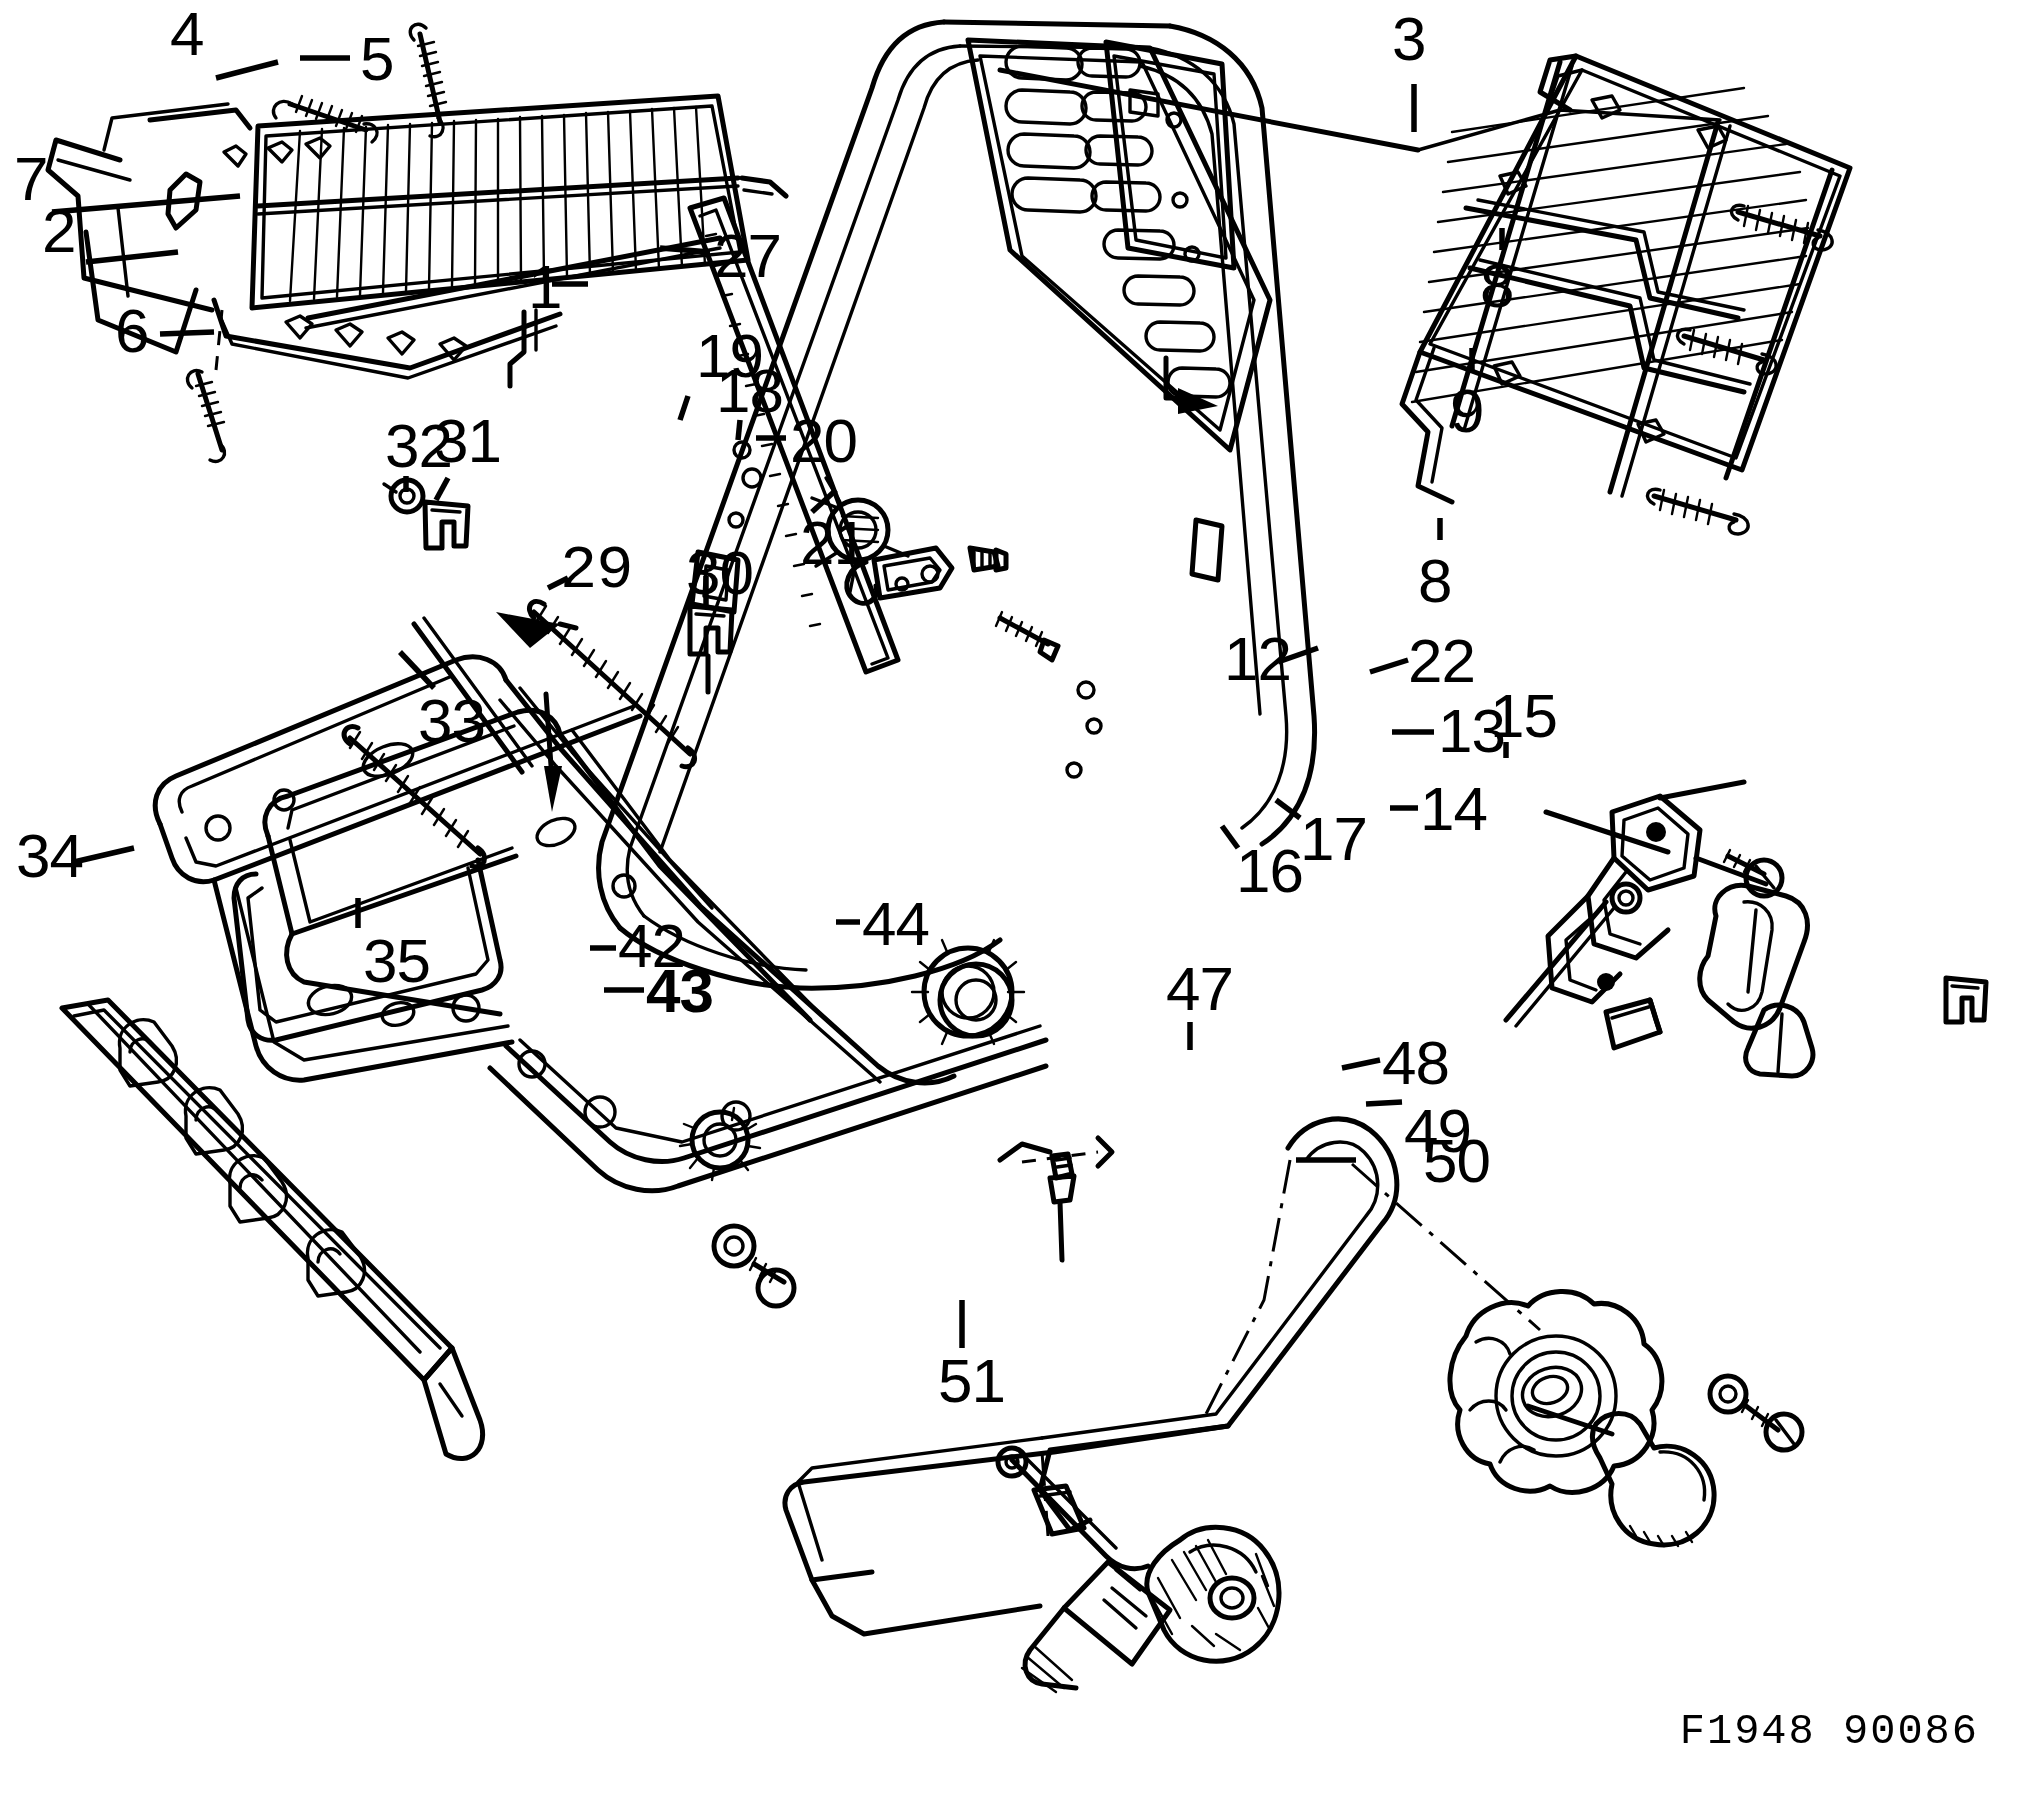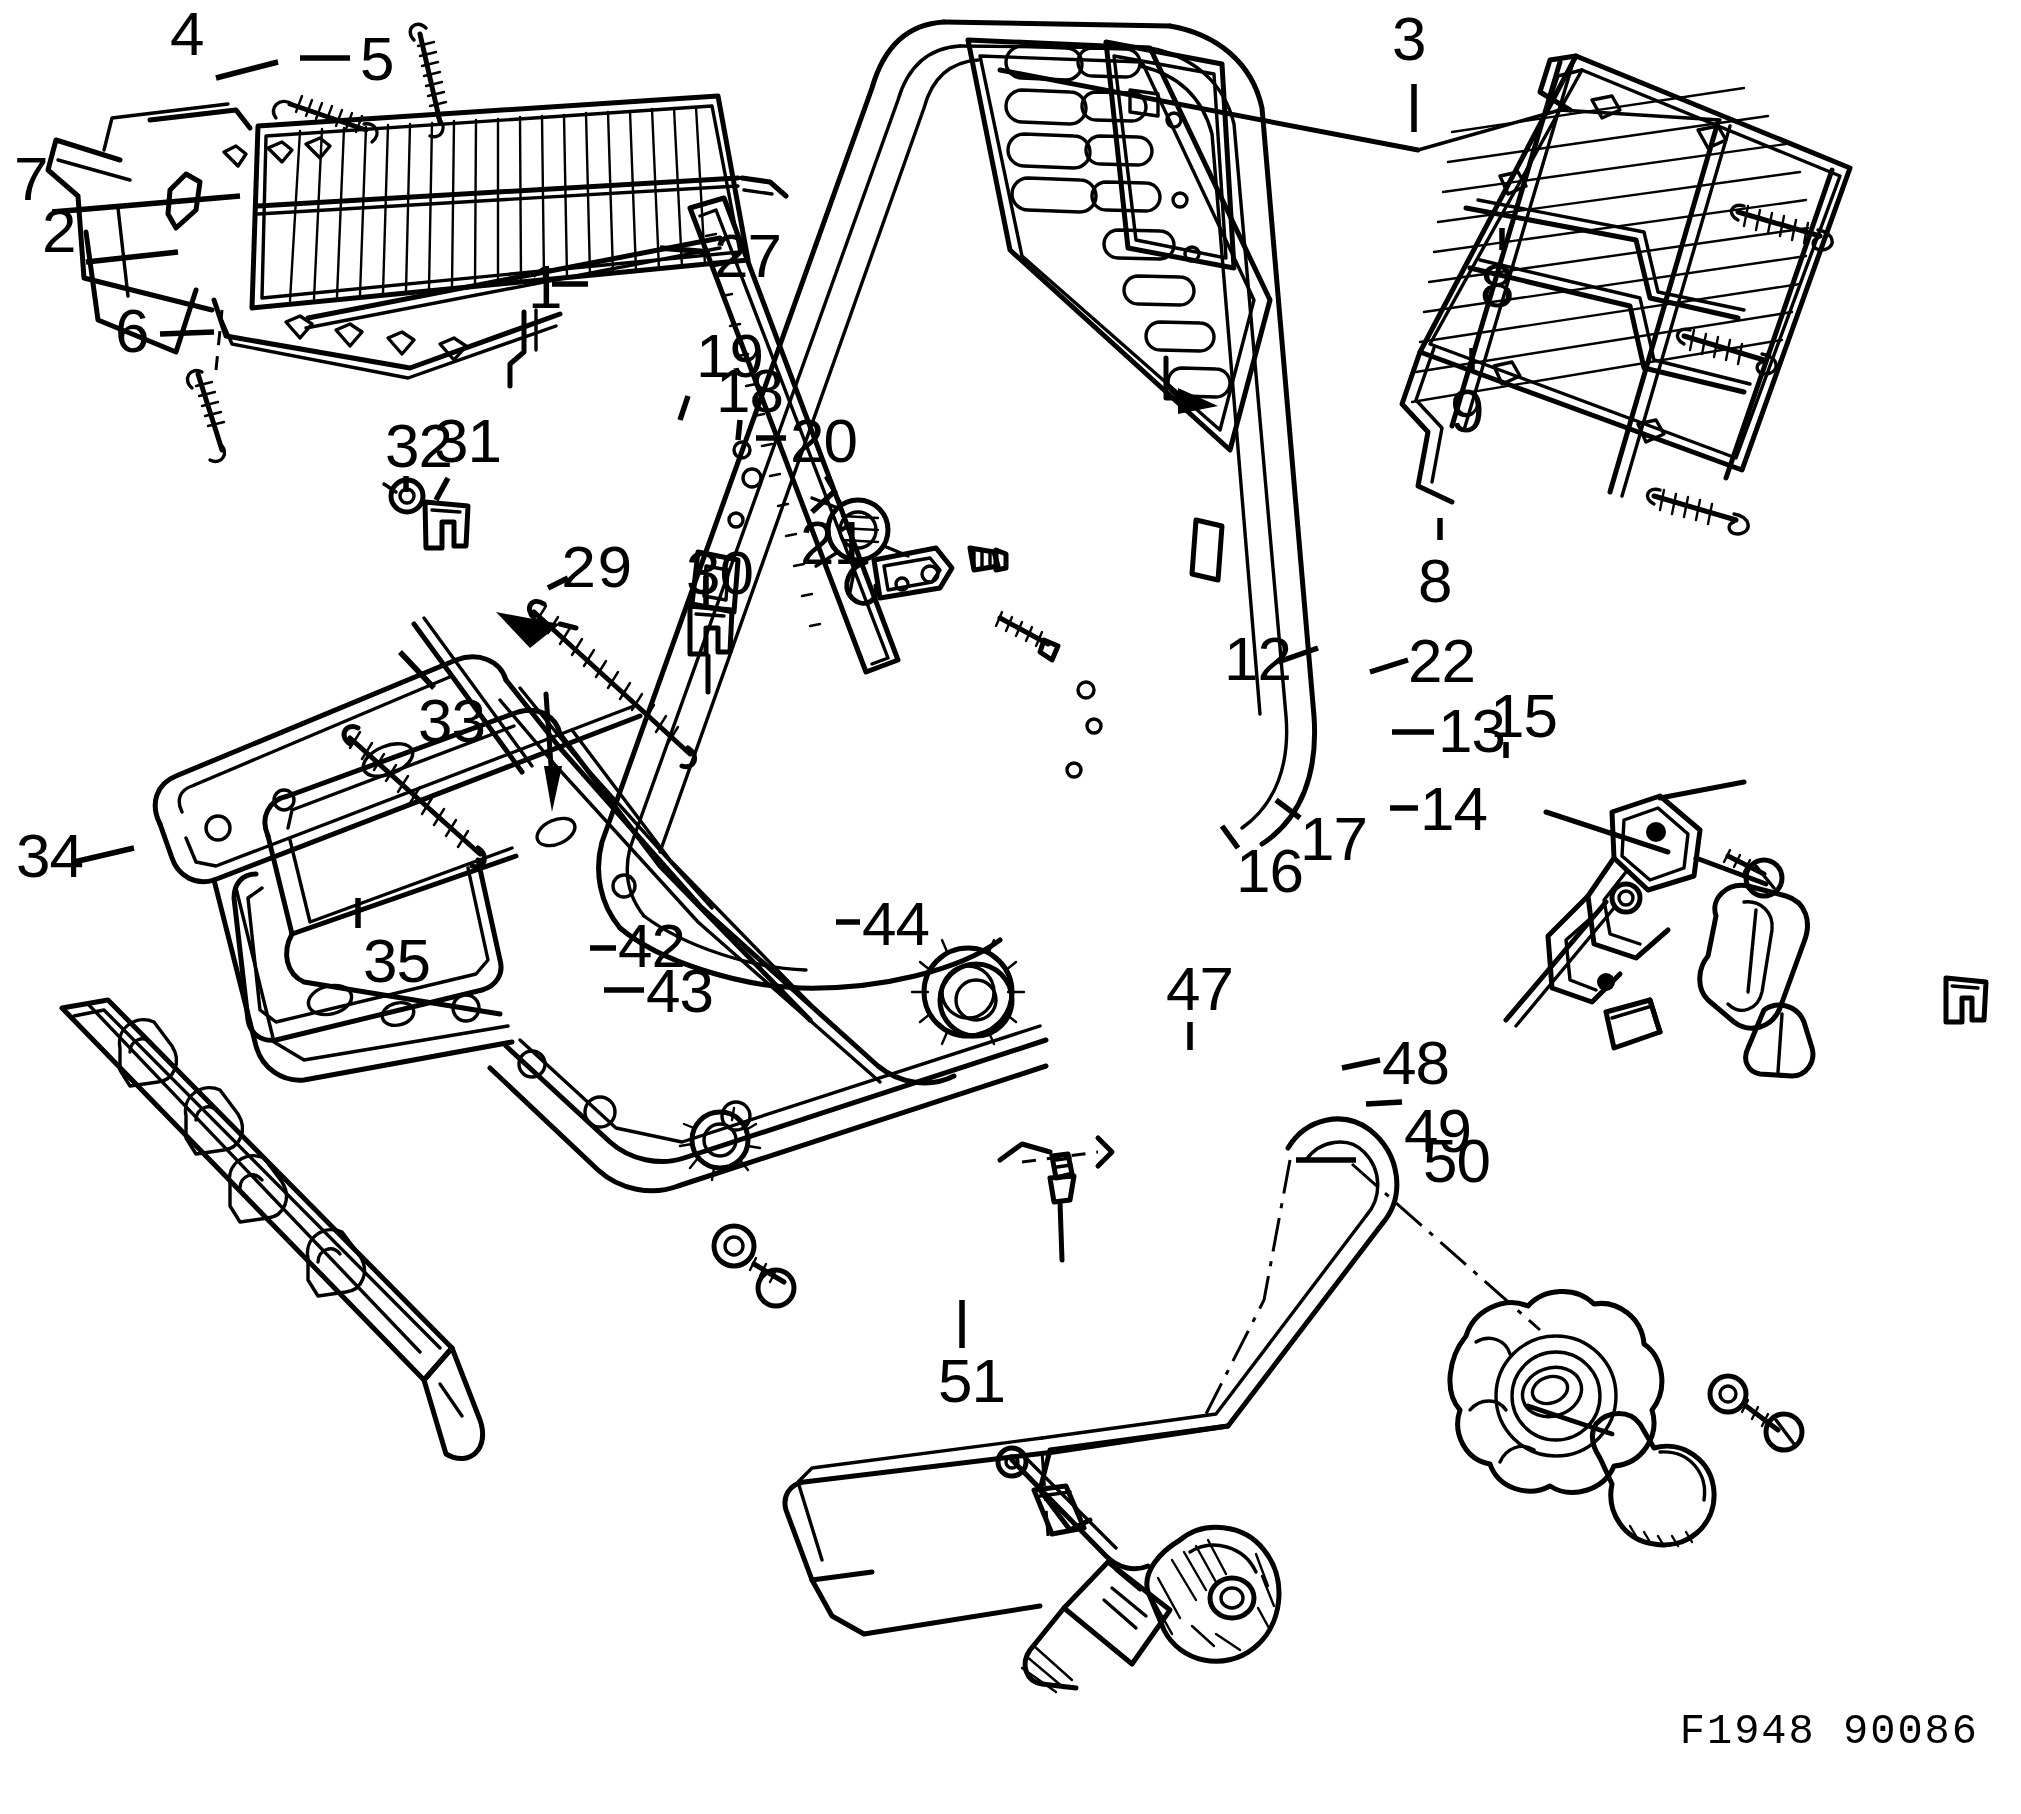--- a/index.html
+++ b/index.html
@@ -755,21 +755,21 @@
       <div class="callout" style="left: 790px; top: 410px;">20</div>
       <div class="callout" style="left: 800px; top: 512px;">21</div>
       <div class="callout" style="left: 385px; top: 415px;">32</div>
       <div class="callout" style="left: 434px; top: 410px;">31</div>
       <div class="callout" style="left: 560px; top: 540px; font-family: Liberation Mono, monospace;">29</div>
       <div class="callout" style="left: 686px; top: 542px;">30</div>
       <div class="callout" style="left: 418px; top: 690px; text-align: right;">33</div>
       <div class="callout" style="left: 16px; top: 825px;">34</div>
       <div class="callout" style="left: 336px; top: 930px; margin-left: 27px;">35</div>
       <div class="callout" style="left: 618px; top: 915px;">42</div>
-      <div class="callout" style="left: 646px; top: 960px;">43</div>
+      <div class="callout" style="left: 646px; top: 960px; font-weight: bold;">43</div>
       <div class="callout" style="left: 862px; top: 893px;">44</div>
       <div class="callout" style="left: 1224px; top: 628px;">12</div>
       <div class="callout" style="left: 1408px; top: 630px;">22</div>
       <div class="callout" style="left: 1438px; top: 700px;">13</div>
       <div class="callout" style="left: 1490px; top: 685px;">15</div>
       <div class="callout" style="left: 1420px; top: 778px;">14</div>
       <div class="callout" style="left: 1300px; top: 808px;">17</div>
       <div class="callout" style="left: 1236px; top: 840px;">16</div>
       <div class="callout" style="left: 1166px; top: 958px;">47</div>
       <div class="callout" style="left: 1382px; top: 1032px;">48</div>

